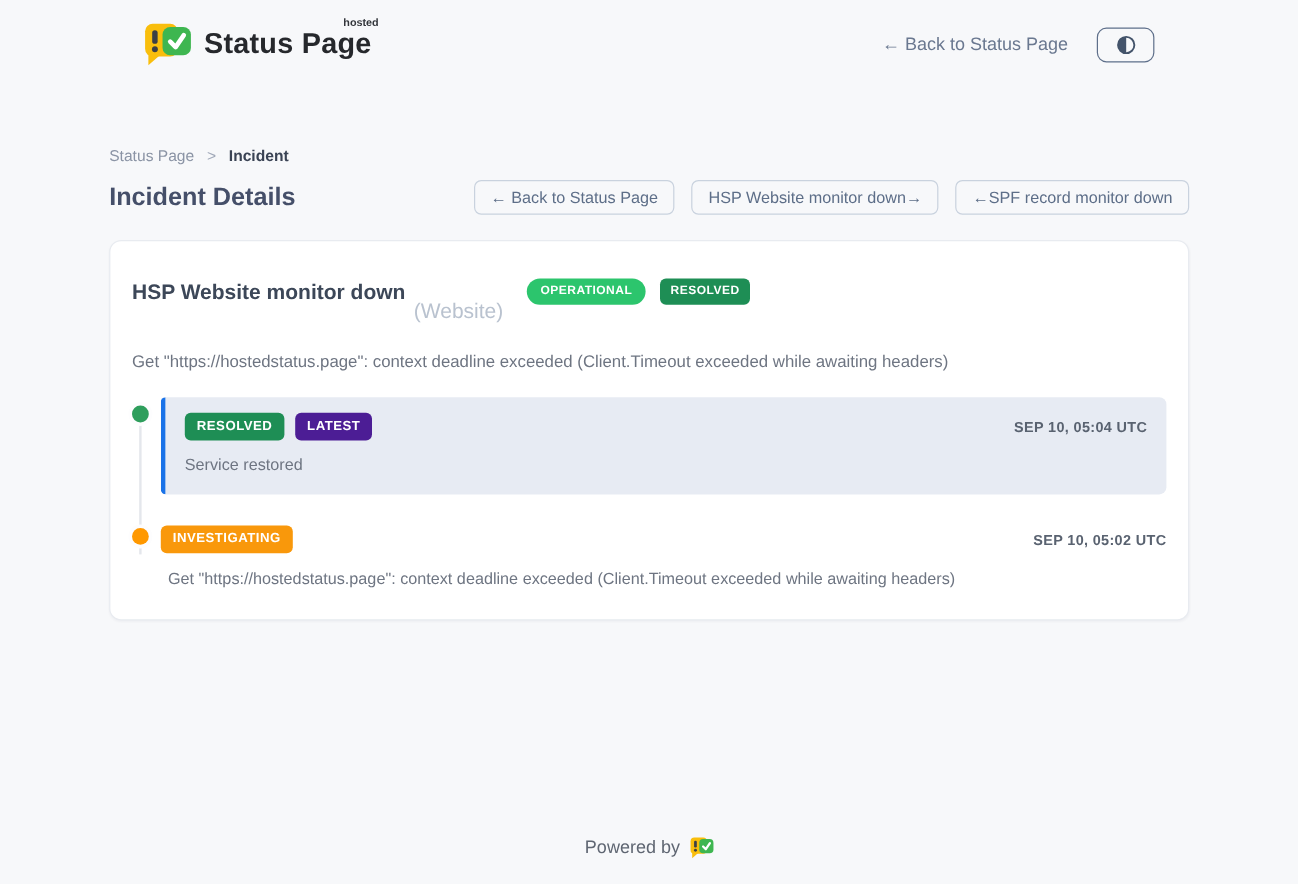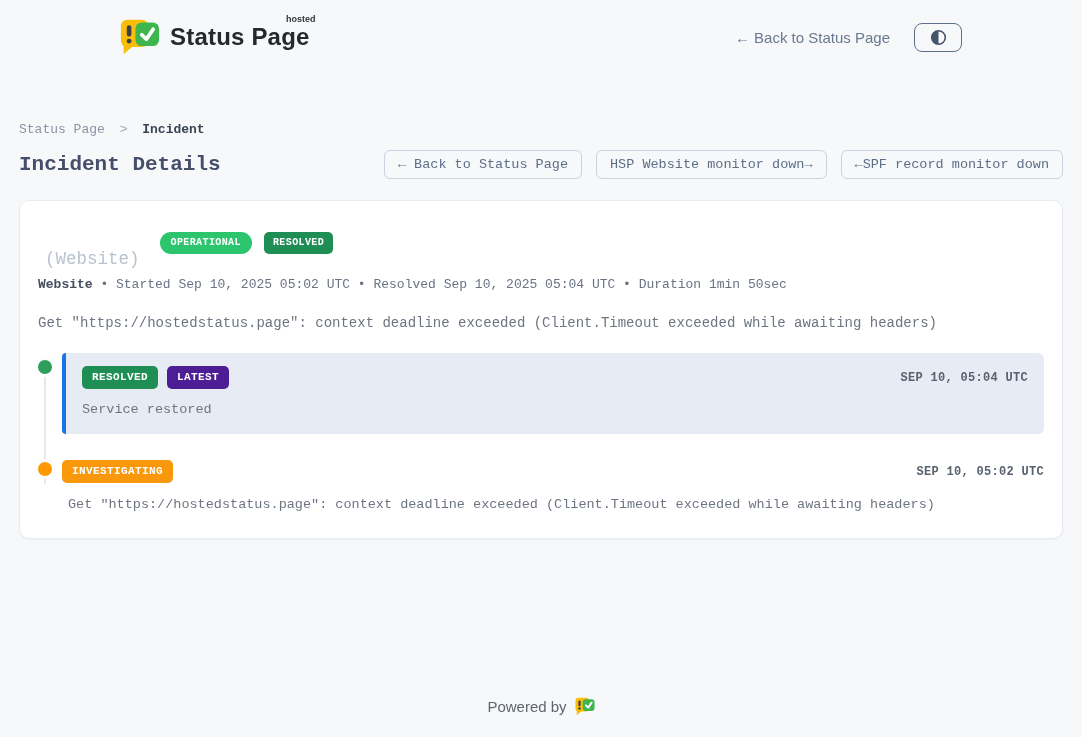--- a/index.html
+++ b/index.html
@@ -30,21 +30,21 @@
   .back-link { color: #6a7890; font-size: 15px; text-decoration: none; cursor: pointer; }
   .theme-toggle {
     width: 48px; height: 29px;
     border: 1px solid #5e6f8a; border-radius: 8px;
     background: transparent; cursor: pointer;
     display: flex; align-items: center; justify-content: center;
     padding: 0;
   }
 
   
-  .container { width: 1044px; margin: 0 auto; font-family: Liberation Mono, monospace; }
+  .container { width: 900px; margin: 0 auto; }
   .breadcrumb { margin-top: 52px; font-size: 13px; color: #8b94a5; }
   .breadcrumb a { color: #8b94a5; text-decoration: none; cursor: pointer; }
   .breadcrumb .sep { margin: 0 7px; color: #a0a8b8; }
   .breadcrumb .current { color: #3a4354; font-weight: 700; }
 
   .title-row { display: flex; justify-content: space-between; align-items: center; margin-top: 13px; }
   .title-row h1 { margin: 0; font-size: 21px; font-weight: 700; color: #454f69; }
   .nav-buttons { display: flex; gap: 14px; }
   .nav-buttons button {
     border: 1px solid #c9d2de; background: transparent;
@@ -158,26 +158,26 @@
       <div class="nav-buttons">
         <button>← Back to Status Page</button>
         <button>HSP Website monitor down→</button>
         <button>←SPF record monitor down</button>
       </div>
     </div>
 
     <section class="card">
 
       <div class="card-title-row">
+        <h2>HSP Website monitor down</h2>
         <span class="component">(Website)</span>
         <span class="badge pill-green">OPERATIONAL</span>
         <span class="badge sq-darkgreen">RESOLVED</span>
       </div>
 
-      <p class="meta"><strong>Website</strong><span> • Started Sep 10, 2025 05:02 UTC • Resolved Sep 10, 2025 05:04 UTC • Duration 1min 50sec</span></p>
 
       <p class="description">Get "https://hostedstatus.page": context deadline exceeded (Client.Timeout exceeded while awaiting headers)</p>
 
       <div class="timeline">
         <div class="t-line"></div>
 
         <div class="t-item highlighted">
           <span class="dot"></span>
           <div class="t-box">
             <div class="t-head">

